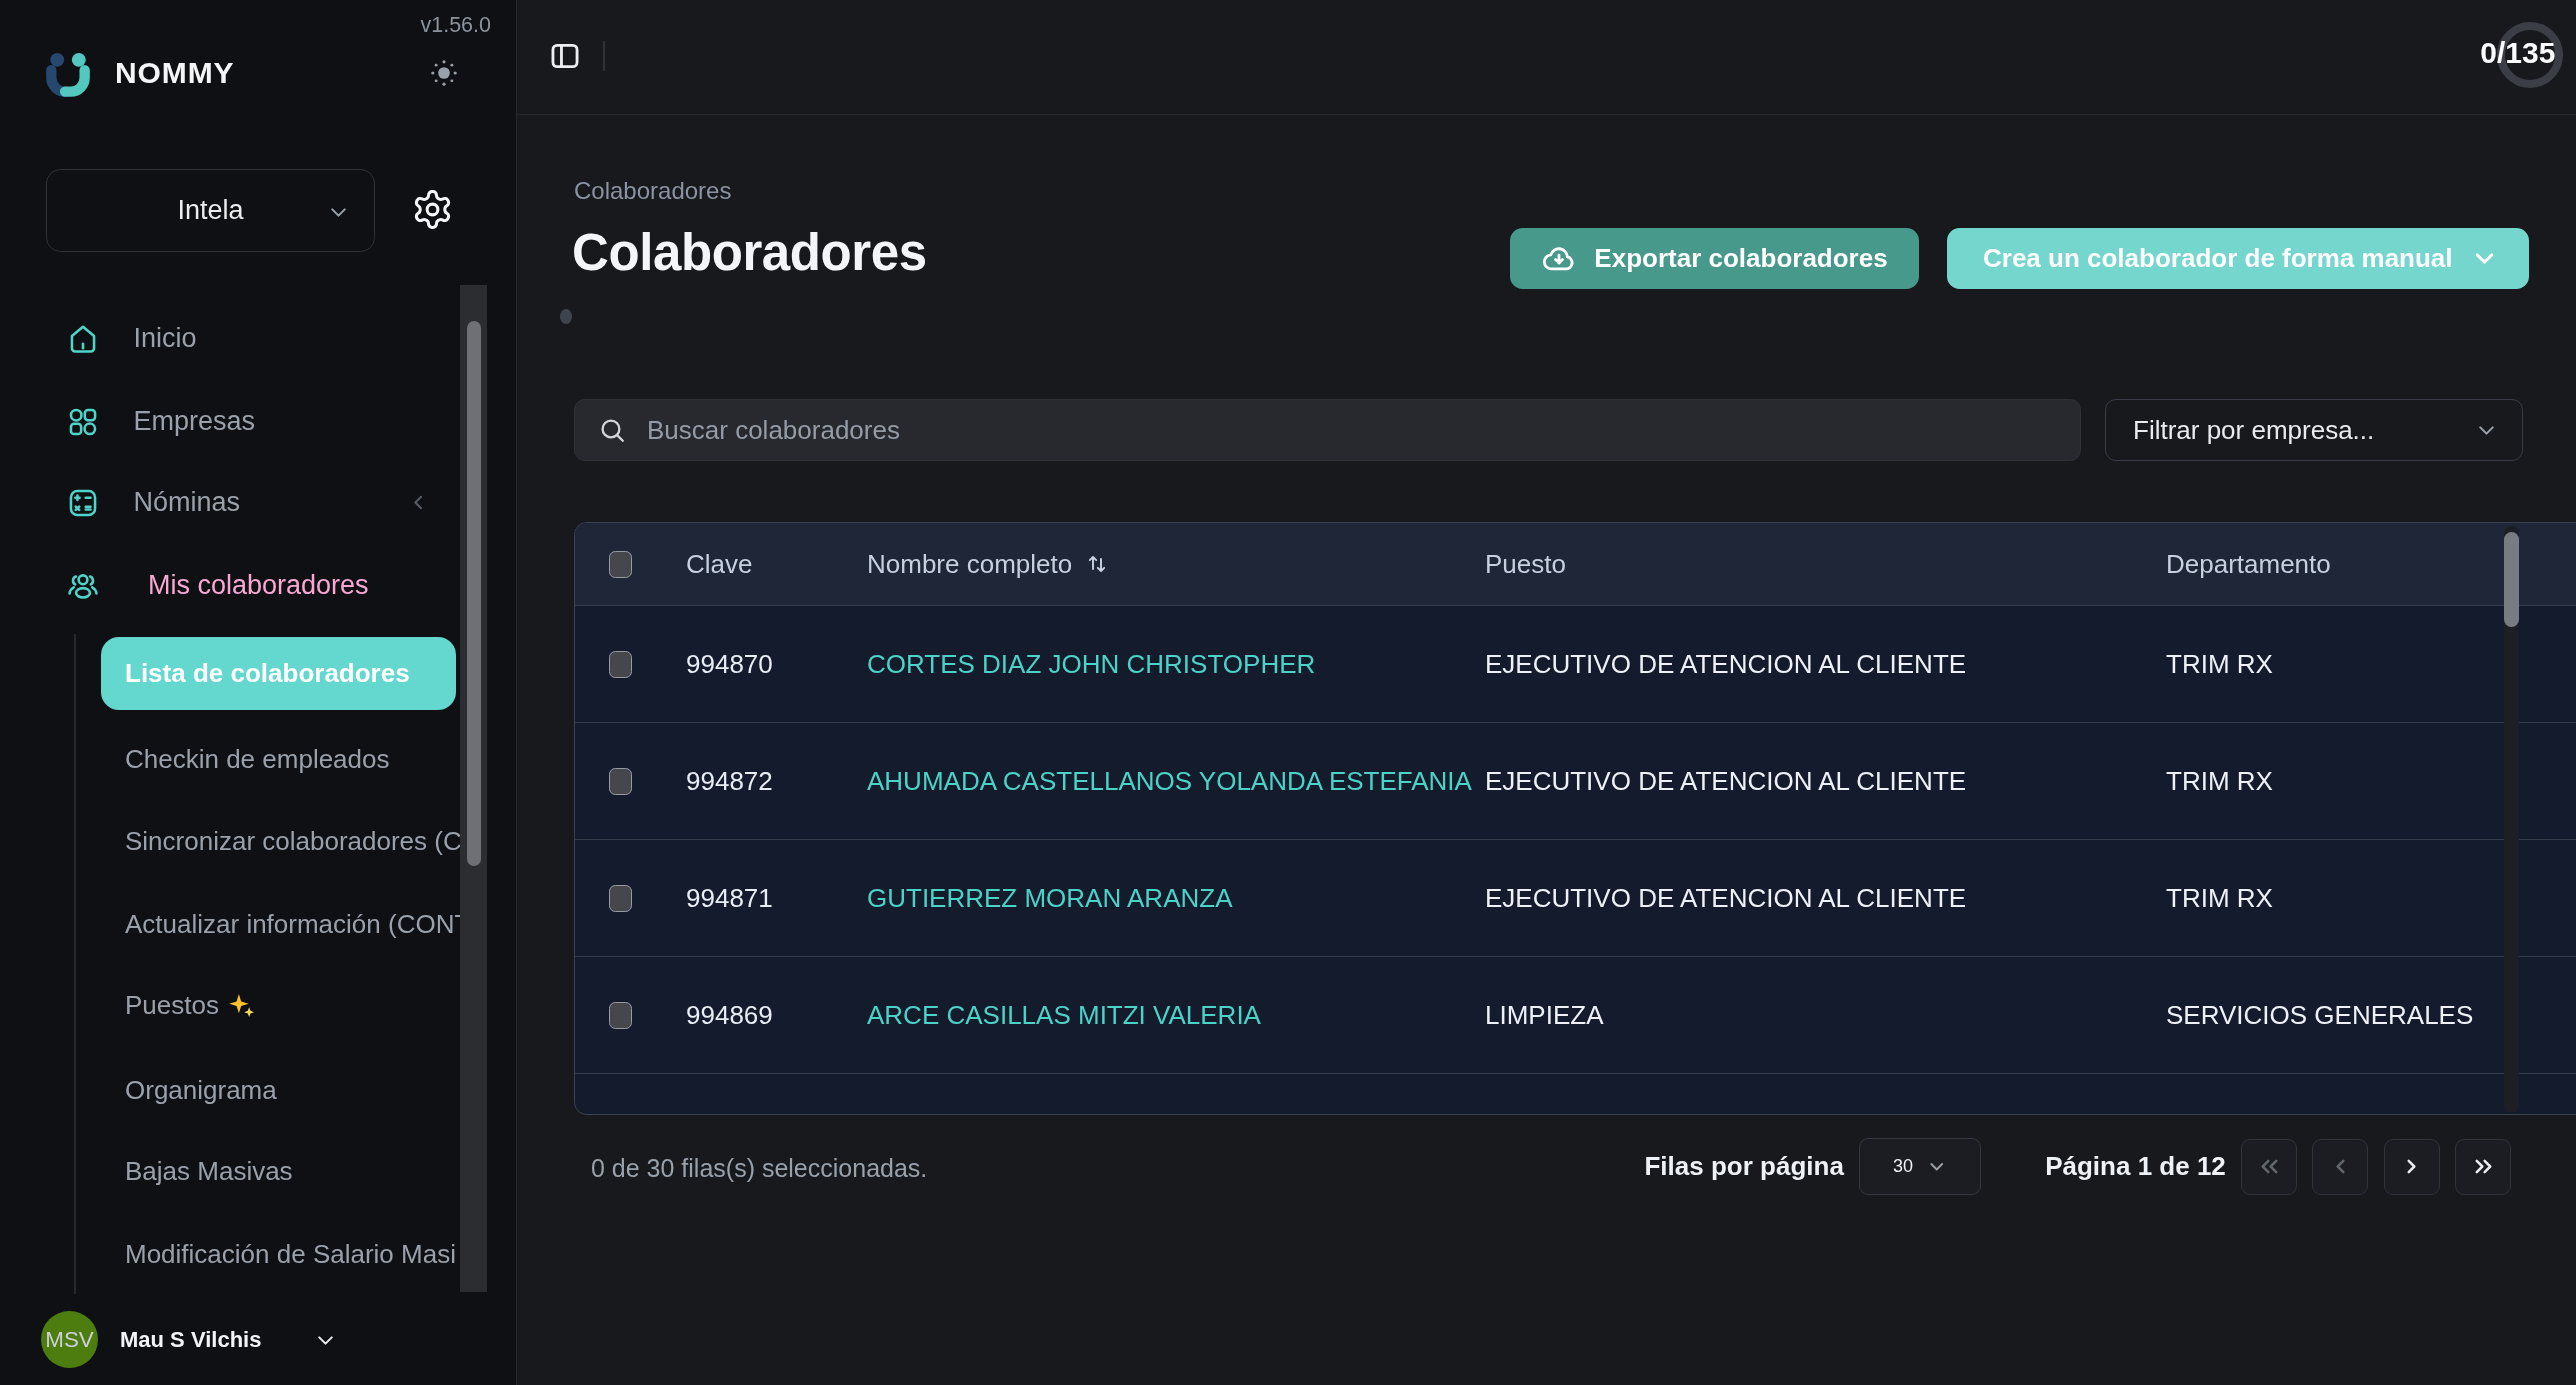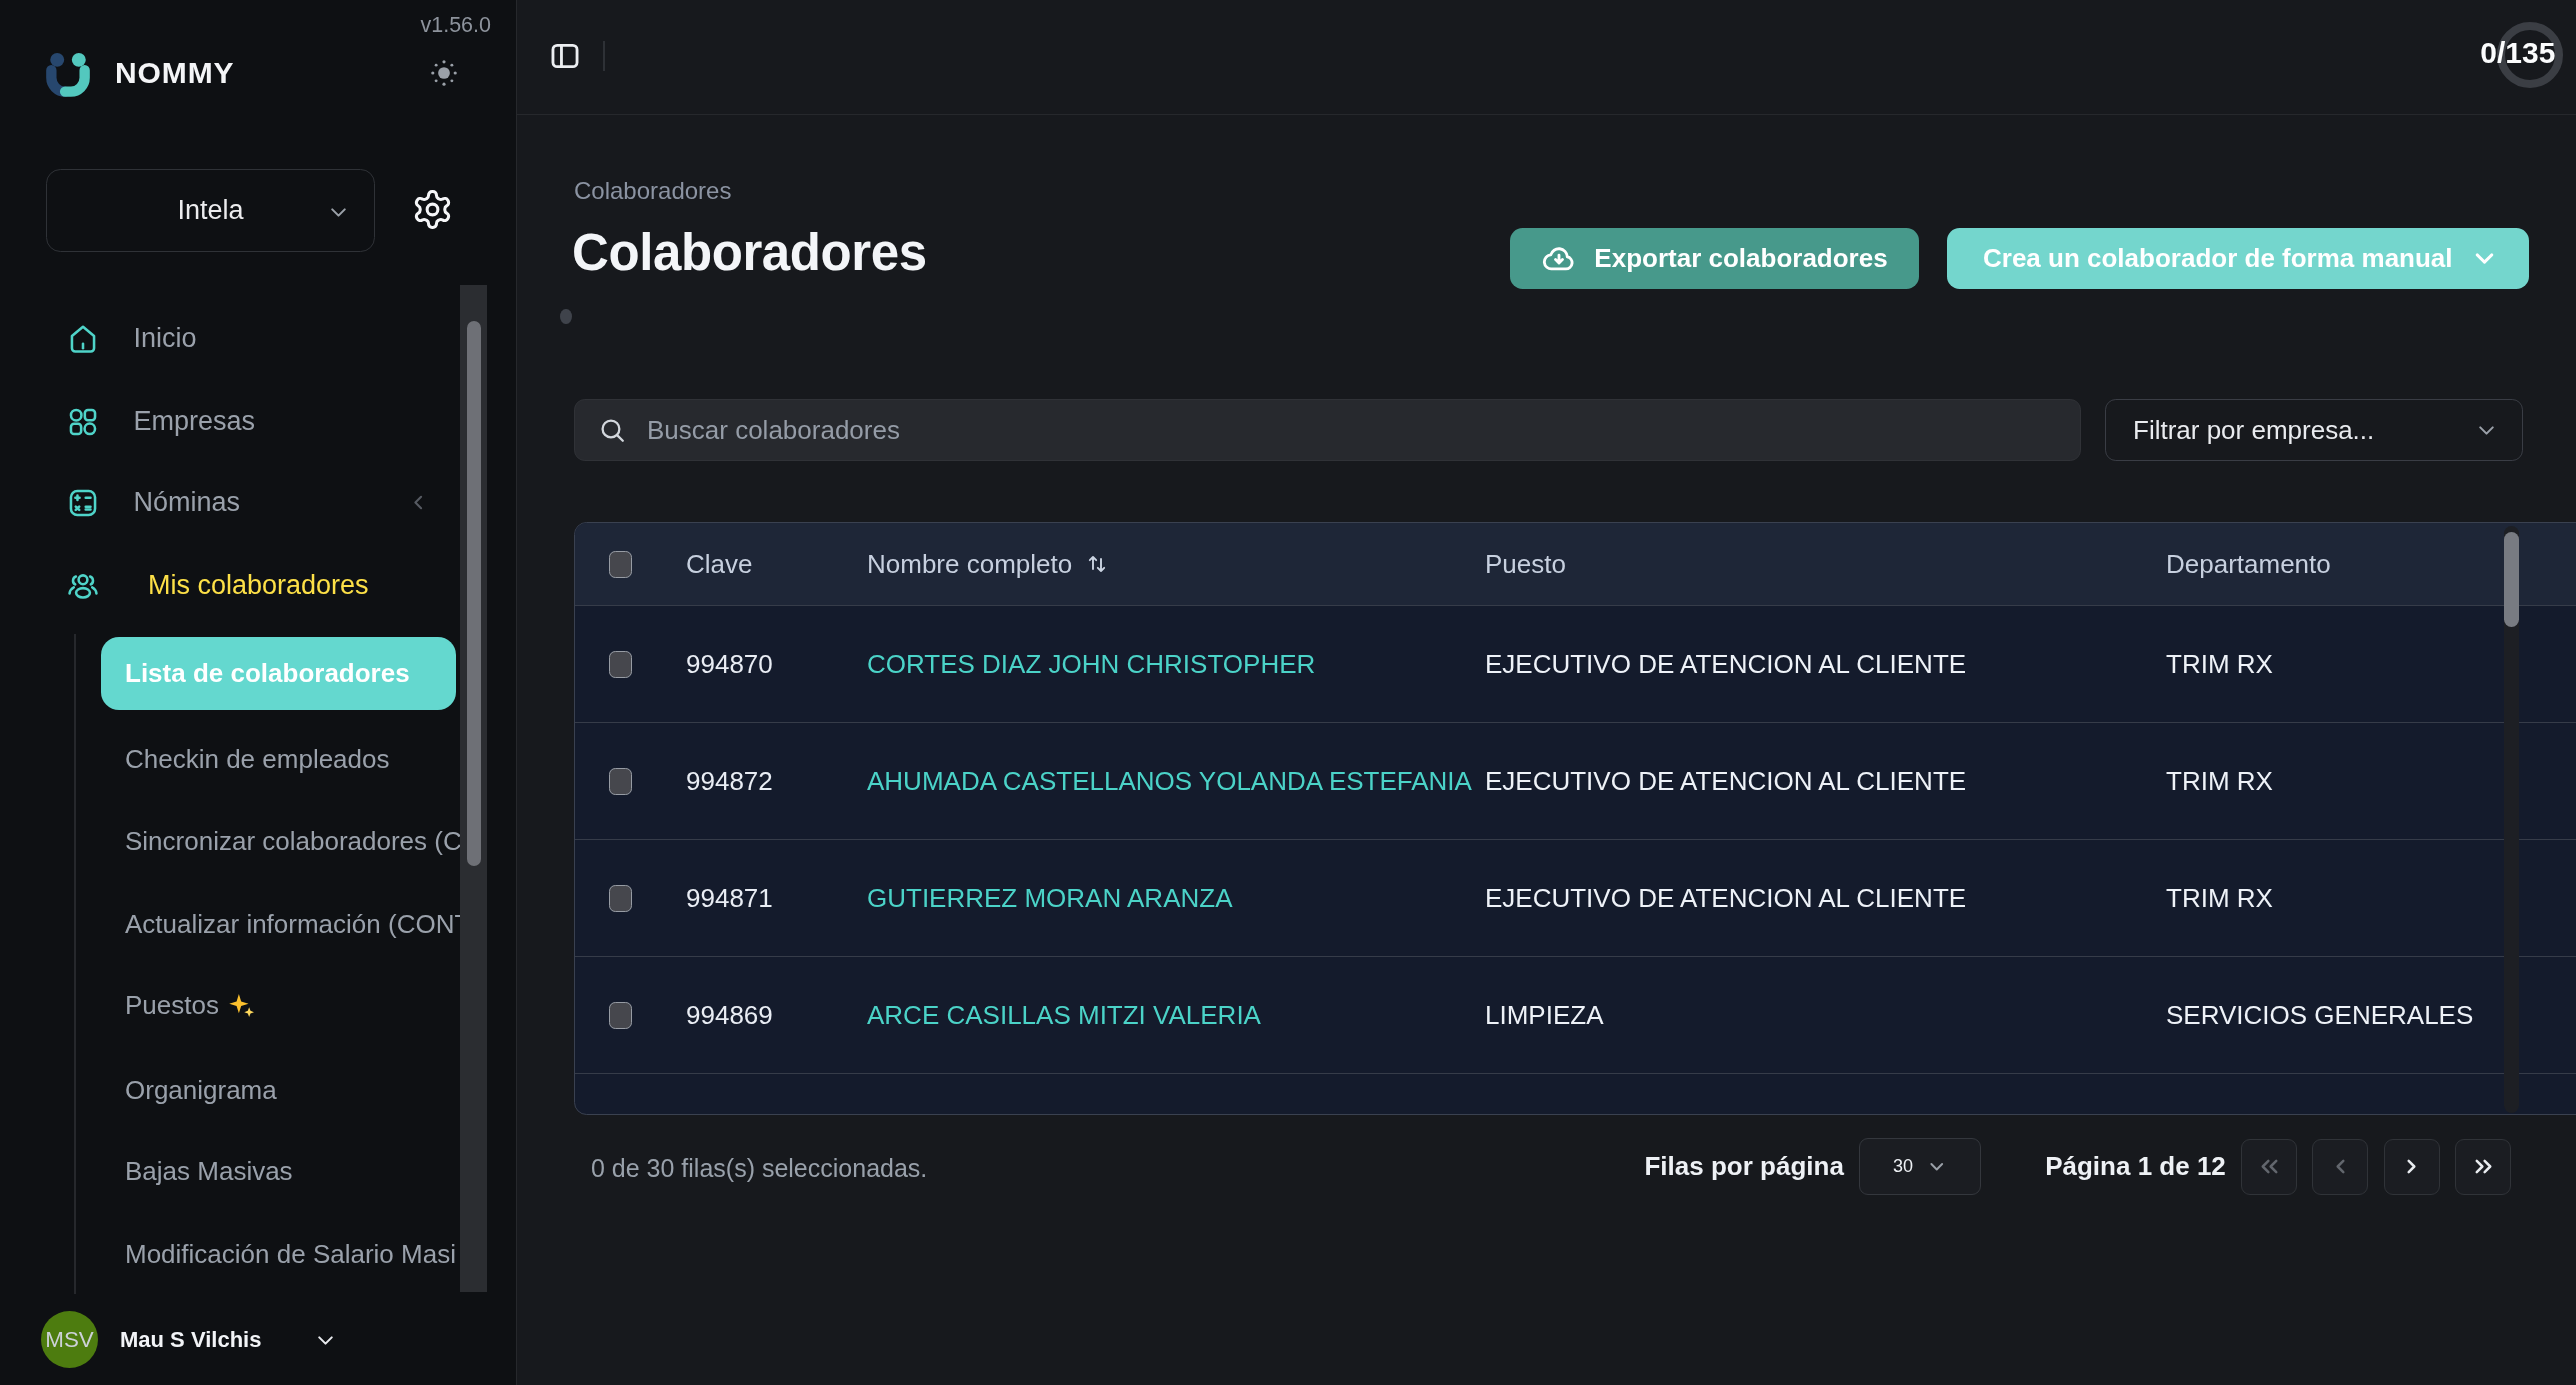--- a/index.html
+++ b/index.html
@@ -13,21 +13,21 @@
   .version{position:absolute;right:25px;top:12.6px;font-size:21.5px;color:#8d939c;}
   .theme-toggle{position:absolute;left:428px;top:57px;width:32px;height:32px;}
   .company-box{position:absolute;left:46px;top:169px;width:329px;height:83px;border:1.8px solid #2f3237;border-radius:14.4px;display:flex;align-items:center;justify-content:center;}
   .company-box .label{font-size:27px;color:#ececee;}
   .company-box .chev{position:absolute;right:23px;top:30px;width:25px;height:25px;}
   .gear-btn{position:absolute;left:411px;top:188px;width:43px;height:43px;}
 
   .nav-item{position:absolute;left:0;width:618px;height:83px;display:flex;align-items:center;padding-left:66px;cursor:pointer;gap:12px;}
   .nav-icon-slot{width:34px;height:34px;flex:0 0 34px;}
   .nav-label{margin-left:21.5px;font-size:27px;color:#9aa1ab;white-space:nowrap;}
-  .nav-item.active .nav-label{color:#fde047;font-weight:500;margin-left:36px;}
+  .nav-item.active .nav-label{color:#f9a8d4;font-weight:500;margin-left:36px;}
   .nav-chevron{position:absolute;left:406px;top:29px;width:25px;height:25px;}
 
   .subnav-line{position:absolute;left:74px;top:634px;width:1.8px;height:660px;background:#26282c;}
   .subnav-item{position:absolute;left:125px;height:36px;display:flex;align-items:center;cursor:pointer;}
   .subnav-label{font-size:26px;color:#9aa1ab;white-space:nowrap;overflow:hidden;max-width:336px;}
   .subnav-item.active{left:101px;width:355px;height:73px;background:#64d8cf;border-radius:18px;padding-left:24px;}
   .subnav-item.active .subnav-label{color:#ffffff;font-weight:600;max-width:323px;}
   .sparkles-icon{margin-left:9px;width:29px;height:29px;flex:0 0 29px;}
 
   .sb-scroll-track{position:absolute;left:460px;top:285px;width:27px;height:1007px;background:#2b2d31;}

